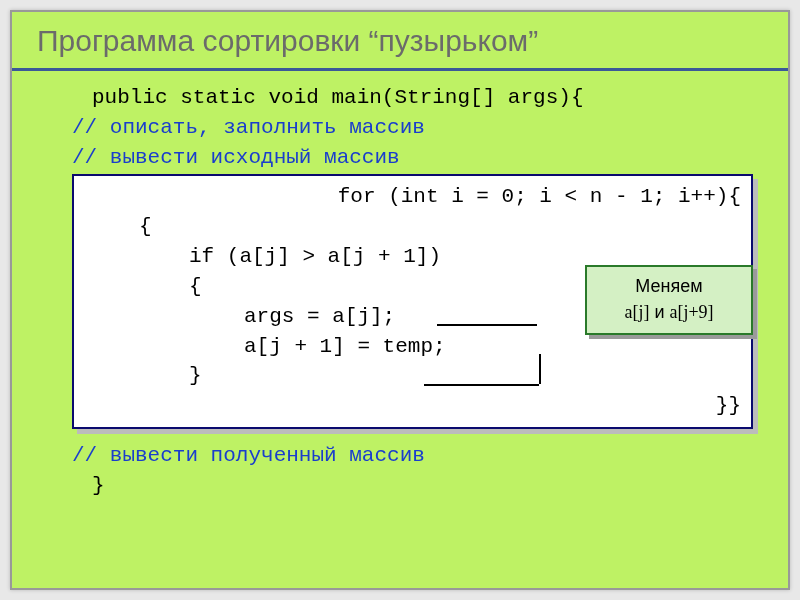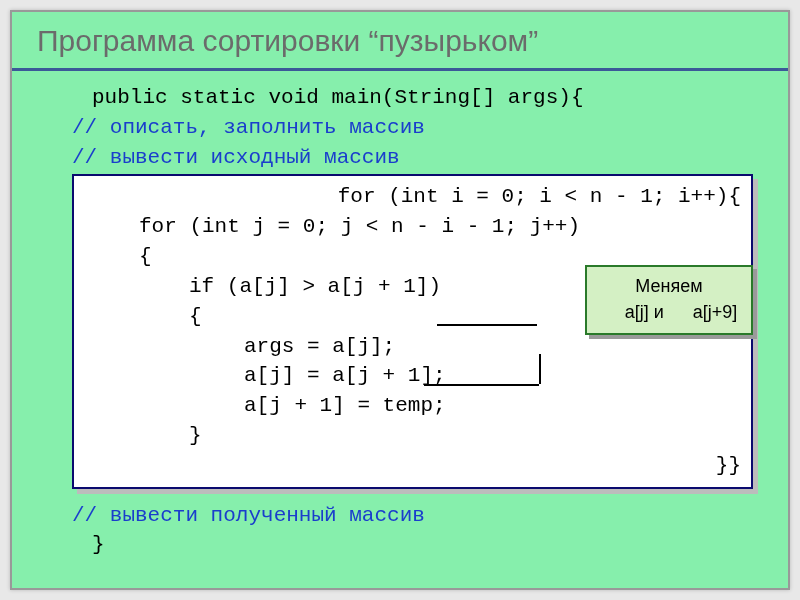--- a/index.html
+++ b/index.html
@@ -8,21 +8,21 @@
     background: #e8e8e8;
     font-family: Arial, sans-serif;
     width: 800px;
     height: 600px;
     overflow: hidden;
   }
   .slide {
     width: 780px;
     height: 580px;
     margin: 10px;
-    background: #86efac;
+    background: #bef264;
     border: 2px solid #999;
     box-shadow: 0 0 4px rgba(0,0,0,0.2);
     position: relative;
     box-sizing: border-box;
   }
   .title-bar {
     padding: 12px 20px 10px 25px;
     border-bottom: 3px solid #3b5998;
   }
   .title {
@@ -71,22 +71,21 @@
     background: #d4f0c4;
     border: 2px solid #2a7a2a;
     box-shadow: 4px 4px 0 #9a9a9a;
     padding: 7px 2px;
     text-align: center;
     font-family: Arial, sans-serif;
     font-size: 18px;
     color: #000;
   }
   .callout .mono {
-    font-family: Liberation Sans, sans-serif;
-    margin-left: 24px;
+    font-family: Liberation Serif, serif;
   }
   .pointer1 {
     position: absolute;
     left: 363px;
     top: 148px;
     width: 100px;
     height: 2px;
     background: #000;
   }
   .pointer2 {
@@ -116,26 +115,24 @@
   </div>
 
   <div class="content">
     <div class="codeblock">
       <div class="line-indent0">public static void main(String[] args){</div>
       <div class="line-indent1 comment">// описать, заполнить массив</div>
       <div class="line-indent1 comment">// вывести исходный массив</div>
 
       <div class="codebox">
         <div class="cb-l1">for (int i = 0; i &lt; n - 1; i++){</div>
-        <div class="cb-l2">for (int j = 0; j &lt; n - i - 1; j++)</div>
         <div class="cb-l2">{</div>
         <div class="cb-l3">if (a[j] &gt; a[j + 1])</div>
         <div class="cb-l3">{</div>
         <div class="cb-l4">args = a[j];</div>
-        <div class="cb-l4">a[j] = a[j + 1];</div>
         <div class="cb-l4">a[j + 1] = temp;</div>
         <div class="cb-l3">}</div>
         <div class="cb-l1">}}</div>
 
         <div class="pointer1"></div>
         <div class="pointer2"></div>
 
         <div class="callout">
           <div>Меняем</div>
           <div>

